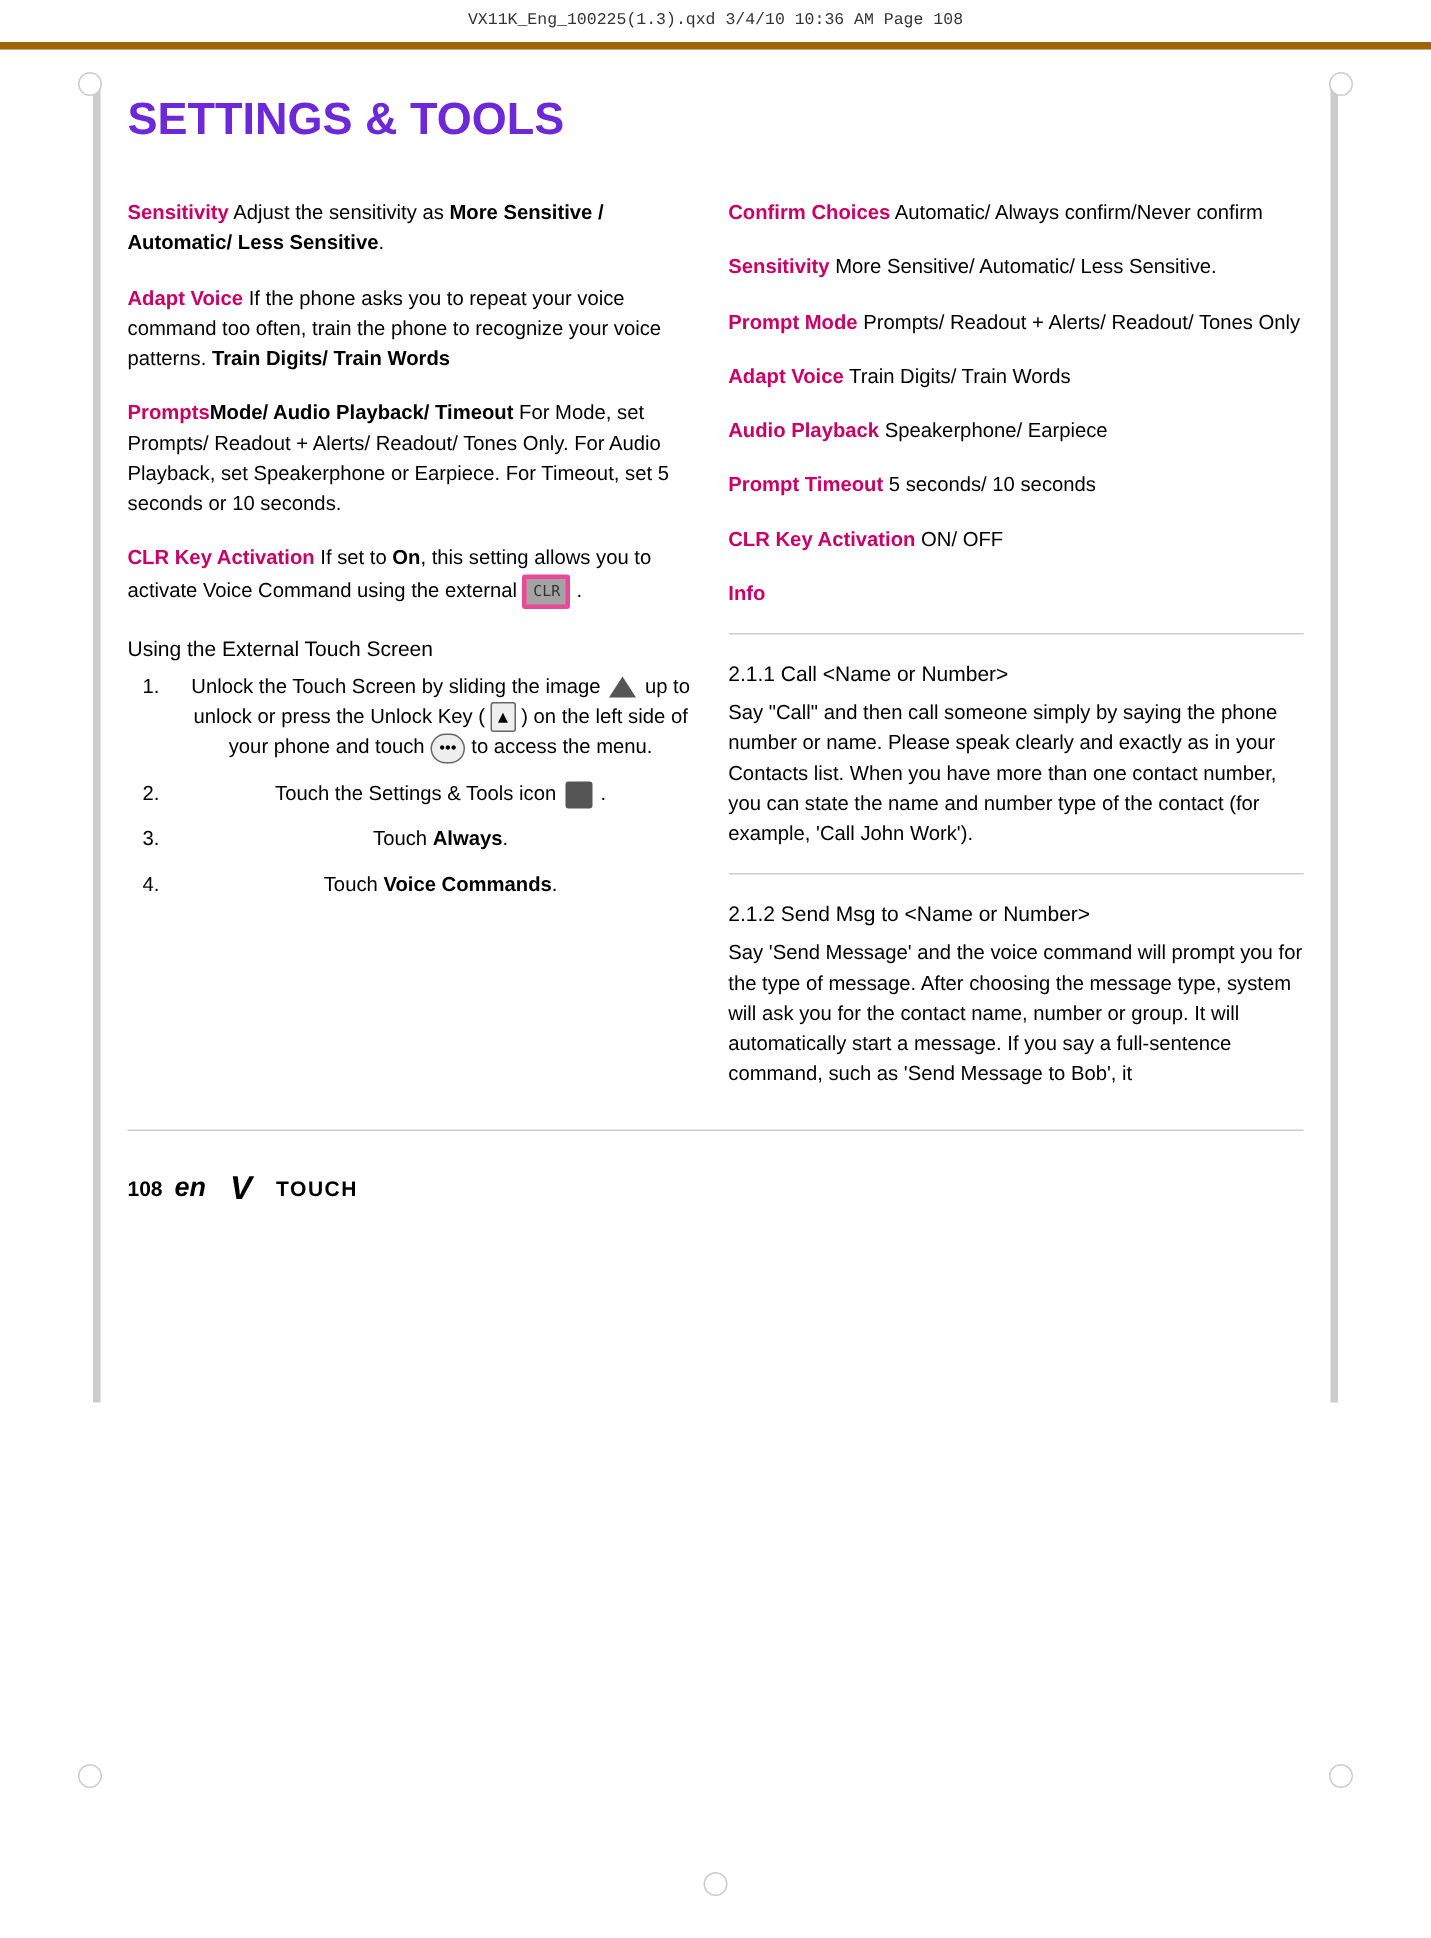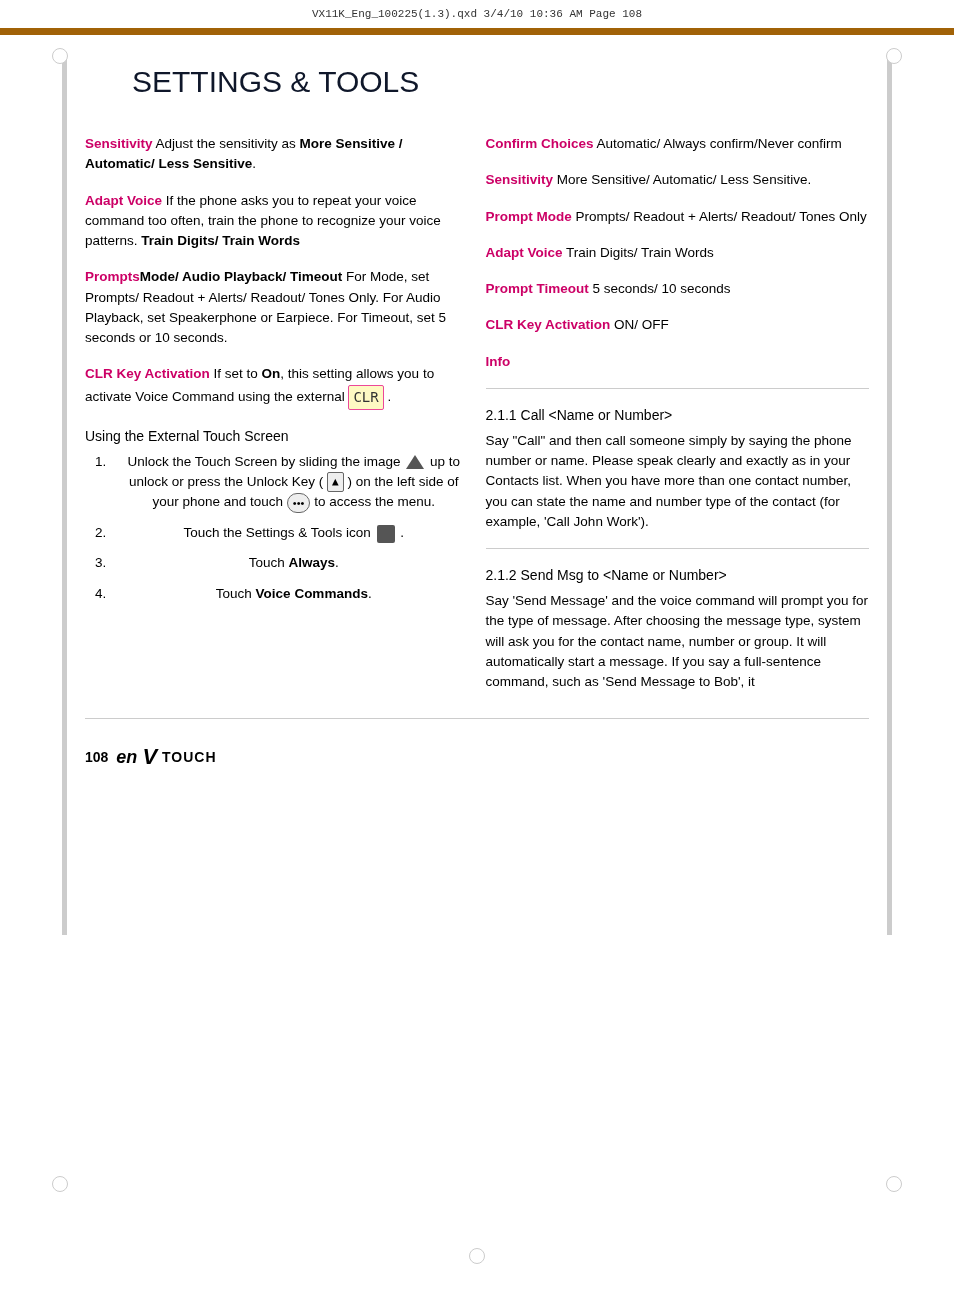--- a/index.html
+++ b/index.html
@@ -10,21 +10,21 @@
       font-family: Arial, Helvetica, sans-serif;
       font-size: 14px;
       color: #000;
       position: relative;
     }
     .page-header {
       text-align: center;
       font-size: 11px;
       color: #333;
       padding: 8px 20px;
-      border-bottom: 7px solid #a16207;
+      border-bottom: 5px solid #a16207;
       font-family: 'Courier New', monospace;
     }
     .left-accent-bar {
       position: absolute;
       left: 62px;
       top: 55px;
       width: 5px;
       height: 880px;
       background: #ccc;
     }
@@ -74,26 +74,25 @@
       height: 16px;
       border-radius: 50%;
       border: 1px solid #ccc;
       background: #fff;
     }
     .page-content {
       padding: 0 85px;
     }
     .page-title {
       font-size: 30px;
-      font-weight: normal;
-      color: #0f172a;
+      font-weight: bold;
+      color: #6d28d9;
       margin-top: 30px;
       margin-bottom: 25px;
       padding-bottom: 10px;
-      margin-left: 47px;
     }
     .two-col {
       display: flex;
       gap: 17px;
     }
     .col-left {
       flex: 1;
     }
     .col-right {
       flex: 1;
@@ -175,25 +174,25 @@
       vertical-align: middle;
       width: 16px;
       height: 16px;
       background: #555;
       border-radius: 2px;
       margin: 0 2px;
     }
     .clr-icon {
       display: inline-block;
       vertical-align: middle;
-      font-size: 14px;
-      border: 1px solid #ec4899;
+      font-size: 10px;
+      border: 3px solid #ec4899;
       padding: 1px 4px;
       border-radius: 2px;
-      background: #fef9c3;
+      background: #a3a3a3;
       font-family: monospace;
       color: #333;
     }
     .divider-line {
       border: none;
       border-top: 1px solid #ccc;
       margin: 15px 0;
     }
     .page-footer {
       display: flex;
@@ -203,21 +202,21 @@
       margin-top: 10px;
     }
     .footer-number {
       font-size: 14px;
       font-weight: bold;
     }
     .footer-brand {
       font-size: 18px;
       display: flex;
       align-items: center;
-      gap: 5px;
+      gap: 16px;
     }
     .brand-en {
       font-style: italic;
       font-weight: bold;
       font-size: 18px;
     }
     .brand-v {
       font-style: italic;
       font-weight: bold;
       font-size: 22px;
@@ -335,20 +334,23 @@
       </div>
 
       <div class="text-block">
         <span class="pink bold">Prompt Mode</span><span> Prompts/ Readout + Alerts/ Readout/ Tones Only</span>
       </div>
 
       <div class="text-block">
         <span class="pink bold">Adapt Voice</span><span>   Train Digits/ Train Words</span>
       </div>
 
+      <div class="text-block">
+        <span class="pink bold">Audio Playback</span><span> Speakerphone/ Earpiece</span>
+      </div>
 
       <div class="text-block">
         <span class="pink bold">Prompt Timeout</span><span>  5 seconds/ 10 seconds</span>
       </div>
 
       <div class="text-block">
         <span class="pink bold">CLR Key Activation</span><span>  ON/ OFF</span>
       </div>
 
       <div class="text-block">

